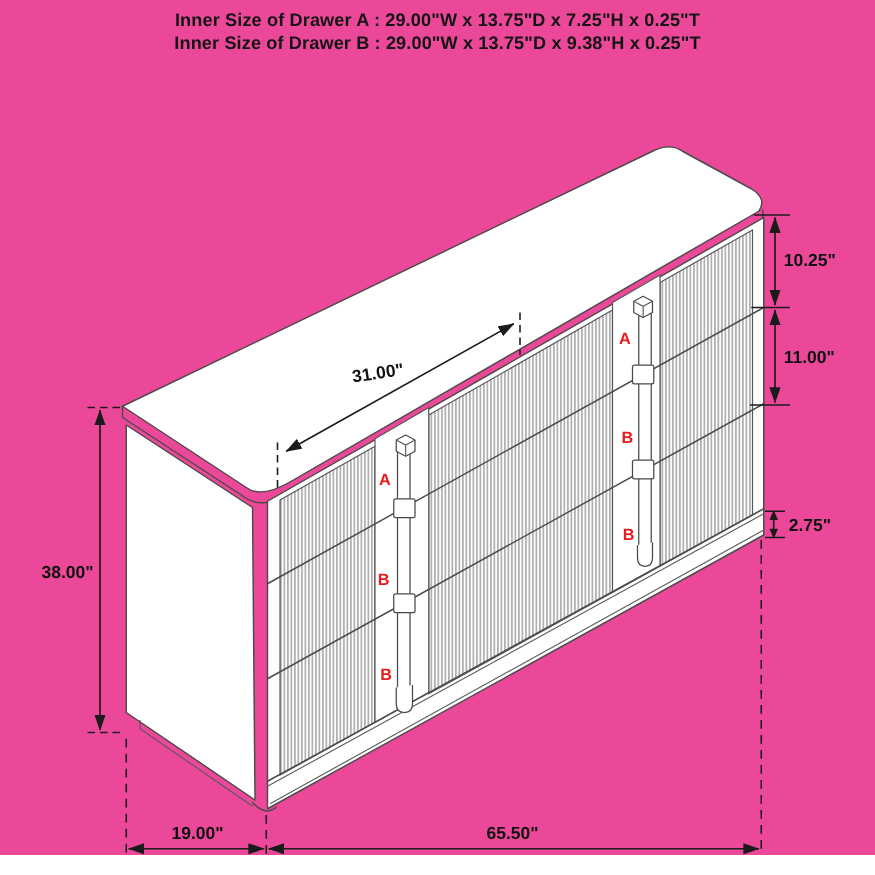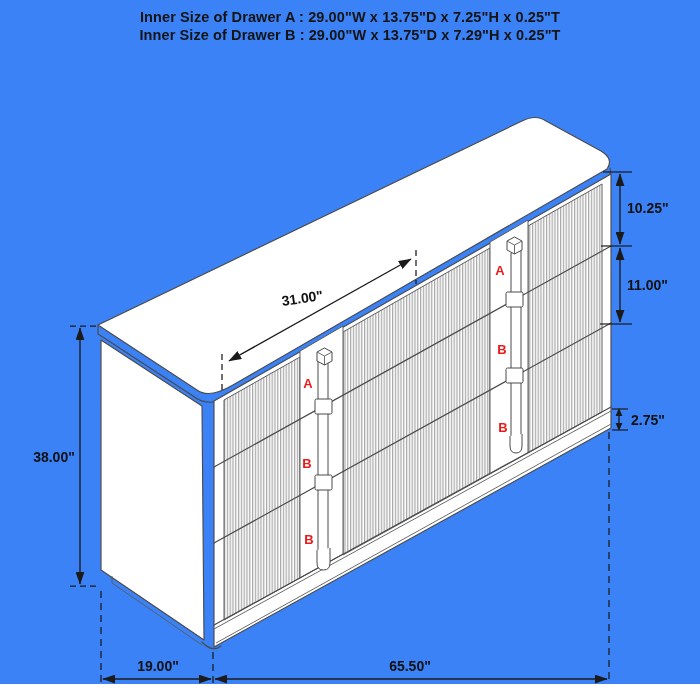--- a/index.html
+++ b/index.html
@@ -1,16 +1,16 @@
 <!DOCTYPE html>
 <html><head>
 <meta charset="utf-8">
 <style>
   html,body{margin:0;padding:0;background:#ffffff;}
-  .stage{position:relative;width:700px;height:684px;background:#3b82f6;overflow:hidden;
+  .stage{position:relative;width:700px;height:684px;background:#ec4899;overflow:hidden;
          font-family:"Liberation Sans",sans-serif;}
   .title-block{position:absolute;top:8px;left:0;width:700px;text-align:center;
                font-size:14.5px;font-weight:bold;color:#141414;line-height:18px;letter-spacing:.1px;}
   svg{position:absolute;left:0;top:0;}
   .cab{stroke:#4a4a4a;stroke-width:1.15;fill:none;stroke-linejoin:round;stroke-linecap:round;}
   .cabf{stroke:#4a4a4a;stroke-width:1.15;fill:#ffffff;stroke-linejoin:round;}
   .thin{stroke:#5a5a5a;stroke-width:.9;fill:none;}
   .flut{stroke:#565656;stroke-width:.95;fill:url(#flute);}
   .stile{stroke:#565656;stroke-width:.95;fill:#ffffff;}
   .hndl{stroke:#4a4a4a;stroke-width:1;fill:#ffffff;stroke-linejoin:round;}
@@ -22,21 +22,21 @@
   text.dimlab{font-family:"Liberation Sans",sans-serif;font-size:14px;font-weight:bold;fill:#111111;}
   text.red{font-family:"Liberation Sans",sans-serif;font-size:13px;font-weight:bold;}
 </style>
 </head>
 <body>
 
 <div class="stage">
 
   <div class="title-block">
     <div>Inner Size of Drawer A : 29.00"W x 13.75"D x 7.25"H x 0.25"T</div>
-    <div>Inner Size of Drawer B : 29.00"W x 13.75"D x 7.29"H x 0.25"T</div>
+    <div>Inner Size of Drawer B : 29.00"W x 13.75"D x 9.38"H x 0.25"T</div>
   </div>
 
   <svg width="700" height="700" viewBox="0 0 700 700">
     <defs>
       <pattern id="flute" width="2.8" height="8" patternUnits="userSpaceOnUse">
         <rect width="2.8" height="8" fill="#fdfdfd"></rect>
         <line x1="0.7" y1="0" x2="0.7" y2="8" stroke="#6f6f6f" stroke-width="0.75"></line>
       </pattern>
       <marker id="arrow" viewBox="0 0 13 9" refX="12.3" refY="4.5" markerWidth="13" markerHeight="9" markerUnits="userSpaceOnUse" orient="auto-start-reverse">
         <path d="M0 0 L13 4.5 L0 9 Z" fill="#1b1b1b"></path>

